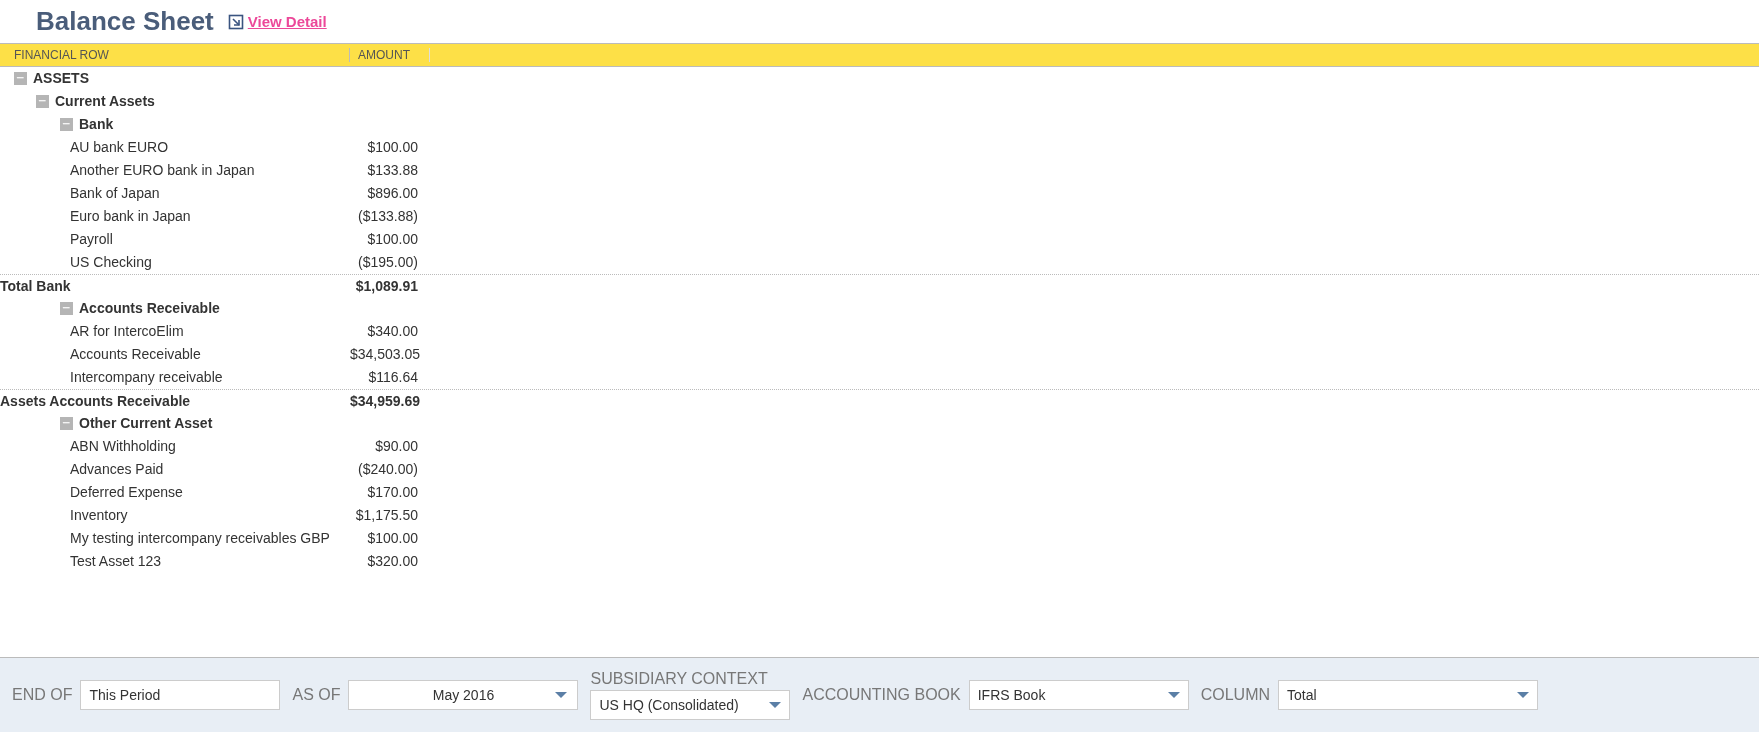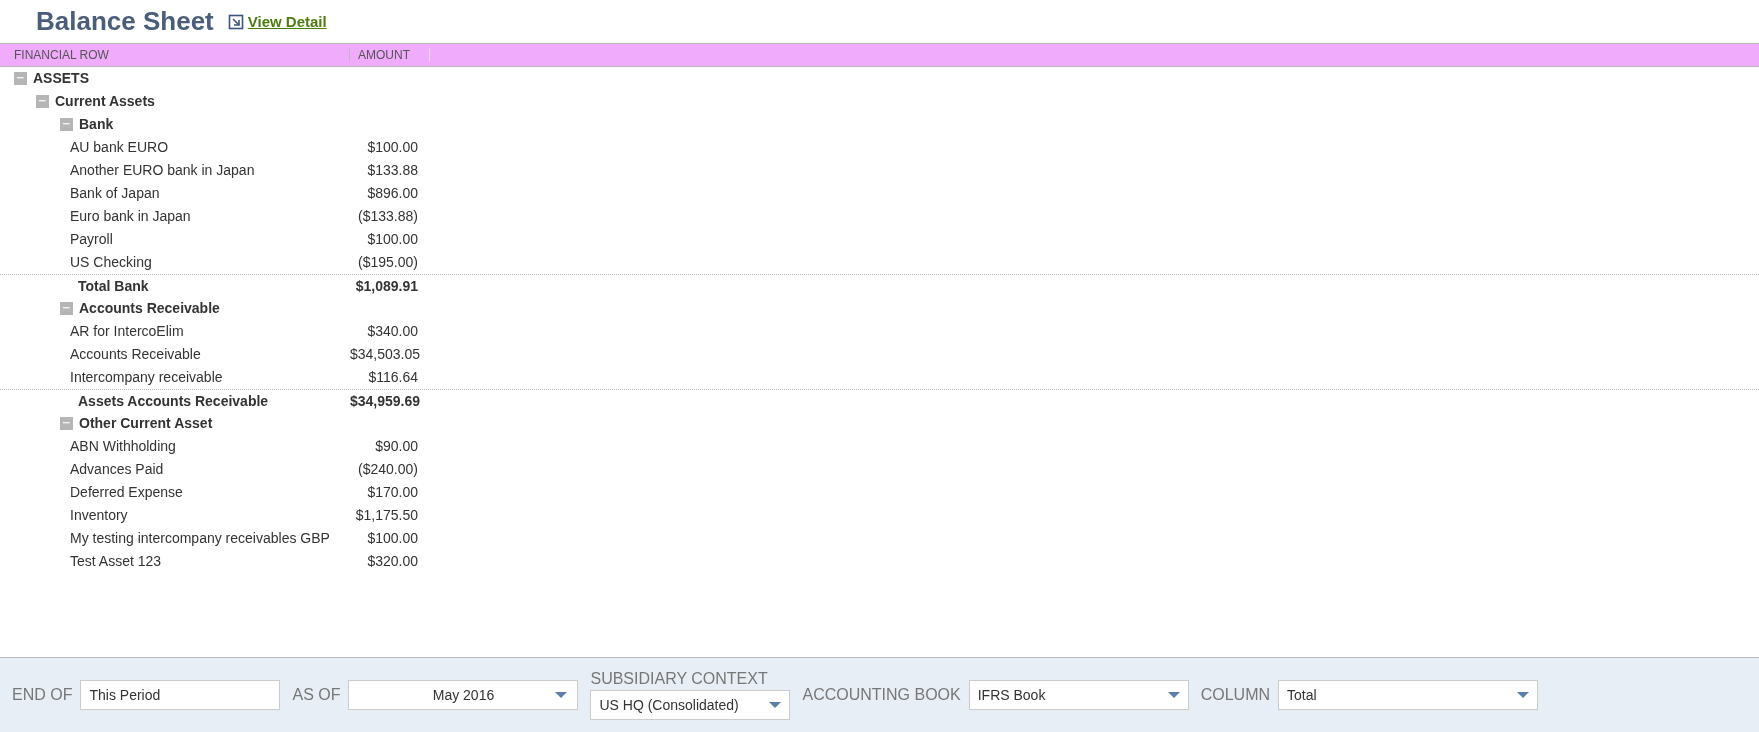--- a/index.html
+++ b/index.html
@@ -19,37 +19,37 @@
   }
   .page-title {
     font-size: 26px;
     font-weight: 600;
     color: #4a5d7a;
   }
   .view-detail {
     display: flex;
     align-items: center;
     gap: 4px;
-    color: #4d7c0f;
+    color: #ec4899;
     font-weight: 600;
     cursor: pointer;
     text-decoration: underline;
     font-size: 15px;
   }
   .view-detail-icon {
     width: 16px;
     height: 16px;
     display: inline-flex;
     align-items: center;
     justify-content: center;
     color: #3a5480;
   }
   .column-headers {
     display: flex;
-    background: #f0abfc;
+    background: #fde047;
     border-bottom: 1px solid #bbb;
     font-size: 12px;
     color: #555;
     padding: 4px 0;
   }
   .col-name {
     flex: 0 0 350px;
     padding-left: 14px;
     border-right: 1px solid #bbb;
   }
@@ -90,21 +90,21 @@
     text-align: center;
     margin-right: 6px;
     cursor: pointer;
     flex: 0 0 13px;
     font-family: monospace;
   }
   .bold { font-weight: 700; }
   .ind-0 { padding-left: 14px; }
   .ind-1 { padding-left: 36px; }
   .ind-2 { padding-left: 60px; }
-  .ind-2-total { padding-left: 78px; }
+  .ind-2-total { }
   .ind-3 { padding-left: 70px; }
   .footer-bar {
     position: fixed;
     bottom: 0;
     left: 0;
     right: 0;
     background: #e8eef5;
     border-top: 1px solid #bbb;
     display: flex;
     align-items: center;

